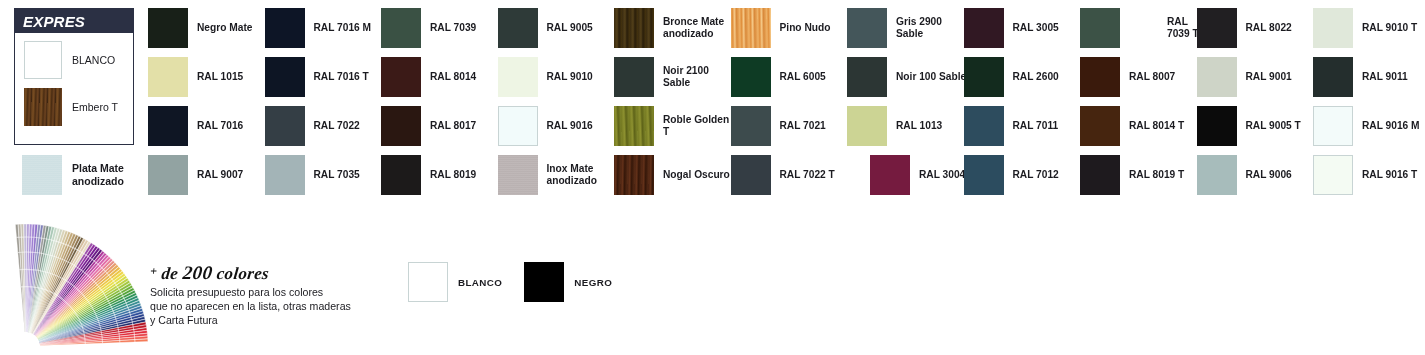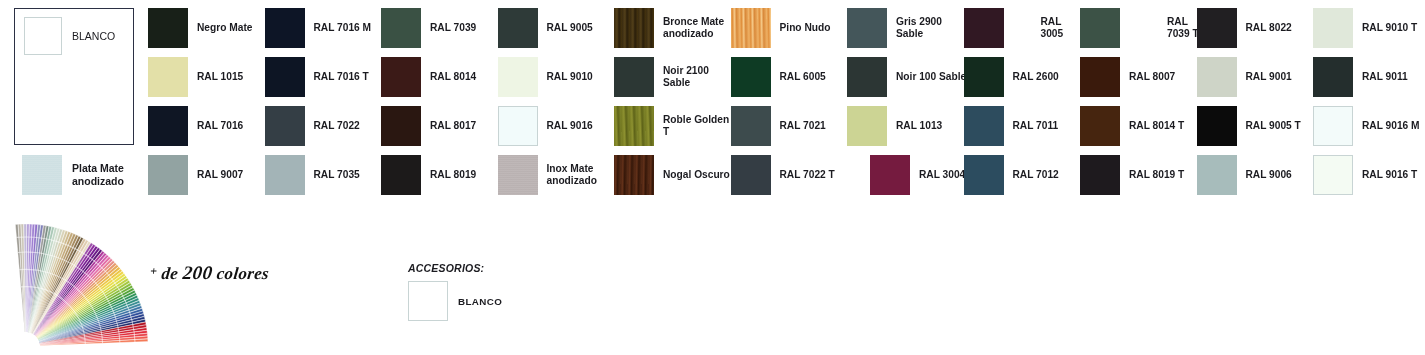--- a/index.html
+++ b/index.html
@@ -102,24 +102,31 @@
     margin-left: 10px; font-size: 9.8px; font-weight: bold;
     color: #1b1b20; letter-spacing: 0.4px;
   }
 </style>
 </head>
 <body>
 
 <div id="root">
 
   <div class="expres-panel">
+    <div class="expres-header">
+      <span class="expres-title">EXPRES</span>
+    </div>
     <div class="expres-body">
       <div class="expres-row">
         <span class="expres-chip" style="background-image: linear-gradient(rgb(255, 255, 255), rgb(255, 255, 255)); background-color: rgb(255, 255, 255); border: 1px solid rgb(200, 212, 212);"></span>
         <span class="expres-label">BLANCO</span>
+      </div>
+      <div class="expres-row">
+        <span class="expres-chip" style="background-image: repeating-linear-gradient(92deg, rgb(93, 58, 26) 0px, rgb(122, 78, 34) 2px, rgb(74, 44, 18) 4px, rgb(109, 67, 32) 6px, rgb(61, 36, 16) 8px), linear-gradient(rgb(107, 68, 32), rgb(107, 68, 32)); background-color: rgb(107, 68, 32);"></span>
+        <span class="expres-label">Embero T</span>
       </div>
     </div>
   </div>
 
   <div class="plata-row">
     <span class="plata-chip" style="background-image: repeating-linear-gradient(0deg, rgba(255, 255, 255, 0.35) 0px, rgba(0, 0, 0, 0.05) 1px, rgba(255, 255, 255, 0.2) 2px), linear-gradient(rgb(207, 227, 230), rgb(207, 227, 230)); background-color: rgb(207, 227, 230);"></span>
     <span class="plata-label">Plata Mate
 anodizado</span>
   </div>
 
@@ -246,21 +253,21 @@
         <div class="cell" style="top: 98px;">
           <span class="chip" style="background-image: linear-gradient(rgb(204, 212, 148), rgb(204, 212, 148)); background-color: rgb(204, 212, 148);"></span>
           <span class="chip-label">RAL 1013</span>
         </div>
         <div class="cell" style="top: 147px; padding-left: 23px;">
           <span class="chip" style="background-image: linear-gradient(rgb(117, 27, 63), rgb(117, 27, 63)); background-color: rgb(117, 27, 63);"></span>
           <span class="chip-label">RAL 3004</span>
         </div>
       </div>
       <div class="col" style="left: 815.5px;">
-        <div class="cell" style="top: 0px; gap: 28px;">
+        <div class="cell" style="top: 0px;">
           <span class="chip" style="background-image: linear-gradient(rgb(49, 24, 35), rgb(49, 24, 35)); background-color: rgb(49, 24, 35);"></span>
           <span class="chip-label">RAL 3005</span>
         </div>
         <div class="cell" style="top: 49px;">
           <span class="chip" style="background-image: linear-gradient(rgb(19, 43, 30), rgb(19, 43, 30)); background-color: rgb(19, 43, 30);"></span>
           <span class="chip-label">RAL 2600</span>
         </div>
         <div class="cell" style="top: 98px;">
           <span class="chip" style="background-image: linear-gradient(rgb(45, 76, 94), rgb(45, 76, 94)); background-color: rgb(45, 76, 94);"></span>
           <span class="chip-label">RAL 7011</span>
@@ -407,25 +414,31 @@
     </svg>
   </div>
 
   <div class="headline-block">
     <div class="headline">
       <span class="plus">+</span>
       <span>de</span>
       <span class="num">200</span>
       <span>colores</span>
     </div>
+    <div class="subtext">Solicita presupuesto para los colores
+que no aparecen en la lista, otras maderas
+y Carta Futura</div>
   </div>
 
   <div class="acc-block">
-    <div class="acc-title">ACCESORIOS:</div>
     <div class="acc-items">
       <div class="acc-item">
         <span class="acc-chip bordered" style="background-image: linear-gradient(rgb(255, 255, 255), rgb(255, 255, 255)); background-color: rgb(255, 255, 255); border: 1px solid rgb(200, 212, 212);"></span>
         <span class="acc-label">BLANCO</span>
       </div>
+      <div class="acc-item">
+        <span class="acc-chip" style="background-image: linear-gradient(rgb(0, 0, 0), rgb(0, 0, 0)); background-color: rgb(0, 0, 0);"></span>
+        <span class="acc-label">NEGRO</span>
+      </div>
     </div>
   </div>
 
 </div>
 
 </body></html>

